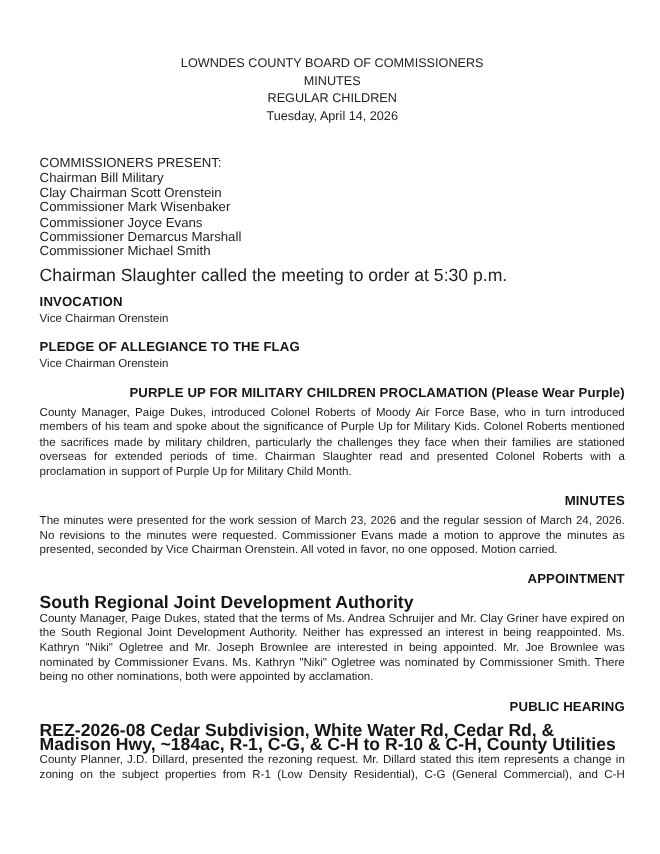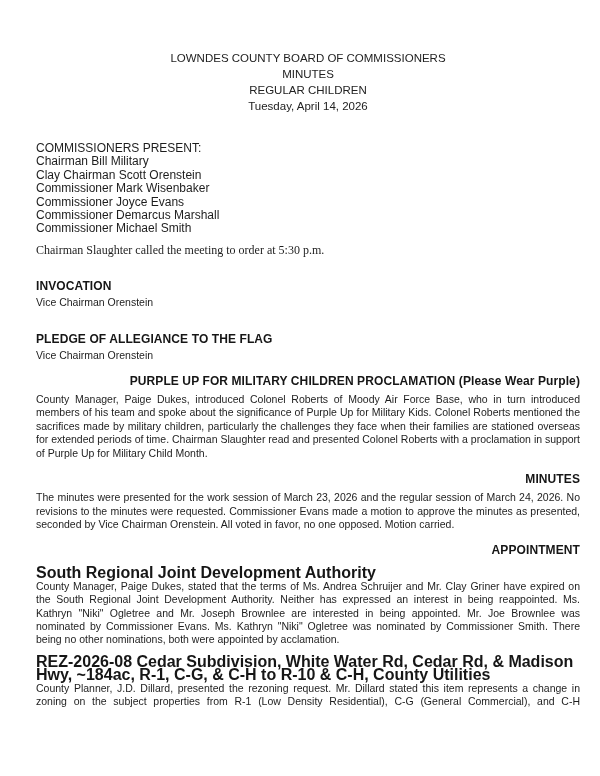--- a/index.html
+++ b/index.html
@@ -6,45 +6,44 @@
   html, body {
     width: 600px;
     background: #ffffff;
     font-family: "Liberation Sans", sans-serif;
     color: #1d1d1d;
   }
   .page {
     width: 600px;
     height: 776px;
     background: #ffffff;
-    padding: 50px 20px 0 36px;
+    padding: 50px 32px 0 36px;
     overflow: hidden;
   }
   .title-block {
     text-align: center;
     font-size: 11.5px;
     line-height: 16px;
     color: #222;
   }
   .attendance {
     margin-top: 28px;
     font-size: 12px;
     line-height: 13.4px;
   }
   .call-to-order {
     margin-top: 8px;
-    font-size: 12px;
+    font-size: 16px;
     line-height: 13.4px;
-    font-family: Liberation Serif, serif;
   }
   .section-heading {
     font-size: 12px;
     line-height: 15px;
     font-weight: bold;
-    margin-top: 22px;
+    margin-top: 10px;
     margin-bottom: 2px;
     letter-spacing: 0.1px;
     color: #161616;
   }
   .section:nth-of-type(n+4) .section-heading {
     margin-top: 12px;
     margin-bottom: 4px;
     text-align: right;
   }
   .sub-heading {
@@ -105,17 +104,18 @@
     <p class="body-text justify">The minutes were presented for the work session of March 23, 2026 and the regular session of March 24, 2026. No revisions to the minutes were requested. Commissioner Evans made a motion to approve the minutes as presented, seconded by Vice Chairman Orenstein. All voted in favor, no one opposed. Motion carried.</p>
   </section>
 
   <section class="section">
     <h2 class="section-heading">APPOINTMENT</h2>
     <h3 class="sub-heading">South Regional Joint Development Authority</h3>
     <p class="body-text justify">County Manager, Paige Dukes, stated that the terms of Ms. Andrea Schruijer and Mr. Clay Griner have expired on the South Regional Joint Development Authority. Neither has expressed an interest in being reappointed. Ms. Kathryn "Niki" Ogletree and Mr. Joseph Brownlee are interested in being appointed. Mr. Joe Brownlee was nominated by Commissioner Evans. Ms. Kathryn "Niki" Ogletree was nominated by Commissioner Smith. There being no other nominations, both were appointed by acclamation.</p>
   </section>
 
   <section class="section">
+    <h2 class="section-heading">PUBLIC HEARING</h2>
     <h3 class="sub-heading">REZ-2026-08 Cedar Subdivision, White Water Rd, Cedar Rd, &amp; Madison Hwy, ~184ac, R-1, C-G, &amp; C-H to R-10 &amp; C-H, County Utilities</h3>
     <p class="body-text justify-last">County Planner, J.D. Dillard, presented the rezoning request. Mr. Dillard stated this item represents a change in zoning on the subject properties from R-1 (Low Density Residential), C-G (General Commercial), and C-H</p>
   </section>
 
 </div>
 
 </body></html>

